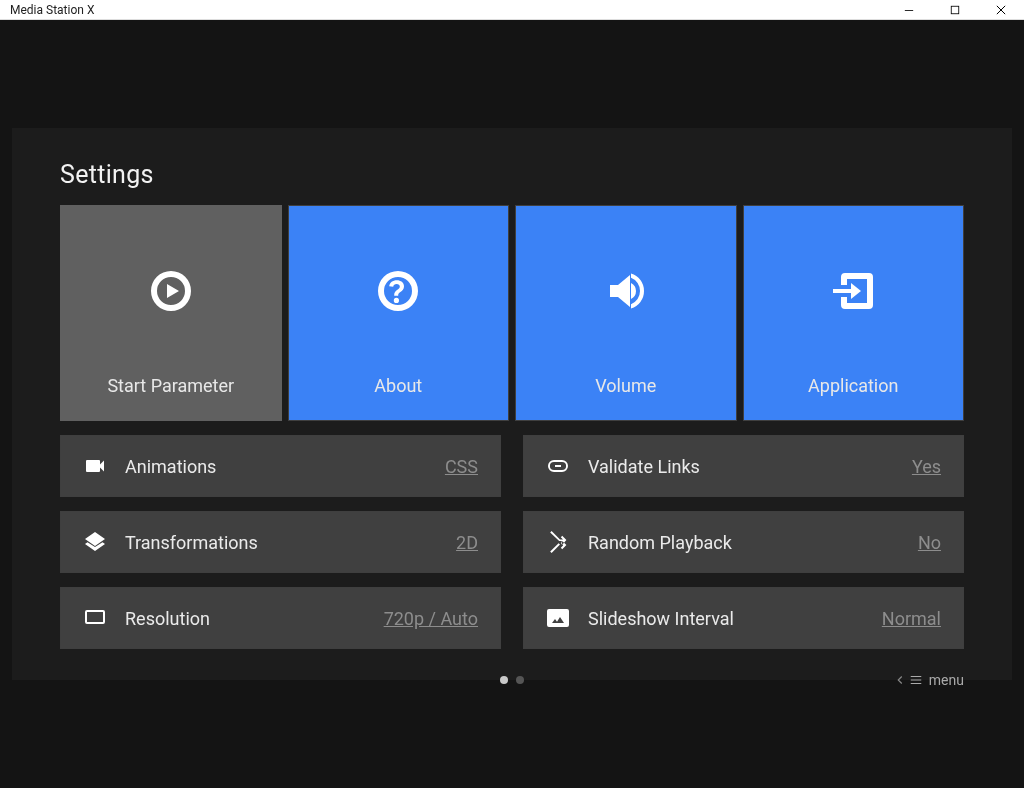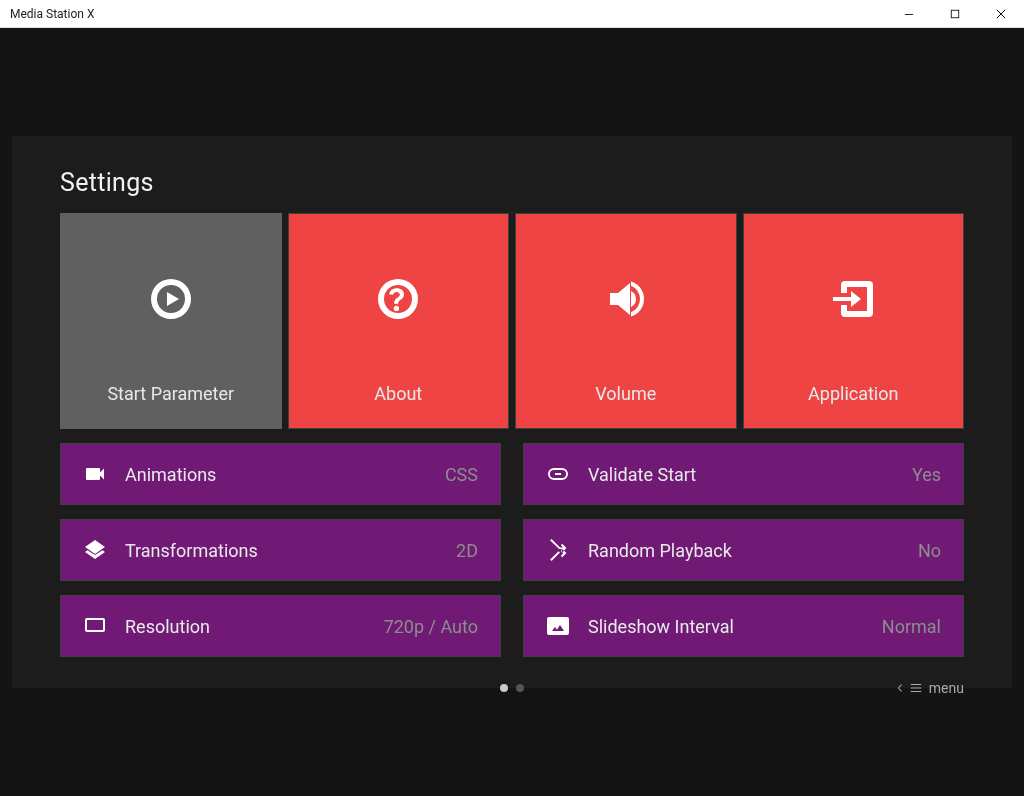--- a/index.html
+++ b/index.html
@@ -1,46 +1,46 @@
 <!DOCTYPE html>
 <html><head>
 <meta charset="utf-8">
 <style>
   * { box-sizing: border-box; margin: 0; padding: 0; font-family: -apple-system, BlinkMacSystemFont, "Segoe UI", Roboto, Arial, sans-serif; }
   body { width: 1024px; height: 796px; background: #fff; overflow: hidden; }
 
   
-  .titlebar { height: 28px; display:flex; align-items:center; justify-content:space-between; padding: 0 0 0 10px; font-size:12px; color:#222; border-bottom:1px solid #ddd;}
+  .titlebar { height: 20px; display:flex; align-items:center; justify-content:space-between; padding: 0 0 0 10px; font-size:12px; color:#222; border-bottom:1px solid #ddd;}
   .win-controls { display:flex; height:100%; }
   .win-btn { width:46px; height:100%; display:flex; align-items:center; justify-content:center; }
   .win-btn svg { display:block; }
 
   
   .app { position:relative; width:100%; height:768px; background:#141414; }
 
   
   .panel { position:absolute; left:12px; right:12px; top:108px; bottom:108px; background:#1c1c1c; padding: 32px 48px 18px 48px; display:flex; flex-direction:column; }
 
   .page-title { color:#f2f2f2; font-size:25px; font-weight:400; margin-bottom:16px; letter-spacing:.3px;}
 
   
   .tiles { display:flex; gap:6px; margin-bottom:14px;border-radius:19px;}
-  .tile { flex:1; height:216px; background:#ef4444; border:1px solid #3f3f3f; display:flex; flex-direction:column; align-items:center; justify-content: flex-end; padding-bottom: 24px; color:#e8e8e8; font-size:18px; position:relative; cursor:pointer;}
+  .tile { flex:1; height:216px; background:#3b82f6; border:1px solid #3f3f3f; display:flex; flex-direction:column; align-items:center; justify-content: flex-end; padding-bottom: 24px; color:#e8e8e8; font-size:18px; position:relative; cursor:pointer;}
   .tile.selected { background:#606060; border-color:#606060;}
   .tile .tile-icon { position:absolute; top:0; bottom:44px; left:0; right:0; display:flex; align-items:center; justify-content:center;}
   .tile .tile-icon svg { width:48px; height:48px; fill:#fff; }
 
   
   .options { display:grid; grid-template-columns: 1fr 1fr; gap:14px 22px; }
-  .opt { height:62px; border:1px solid #3f3f3f; background:#701a75; display:flex; align-items:center; padding: 0 22px; color:#eaeaea; font-size:18px; gap:18px; cursor:pointer;}
+  .opt { height:62px; border:1px solid #3f3f3f; background:#404040; display:flex; align-items:center; padding: 0 22px; color:#eaeaea; font-size:18px; gap:18px; cursor:pointer;}
   .opt .opt-icon { width:24px; height:24px; flex:none; display:flex; align-items:center; justify-content:center;}
   .opt .opt-icon svg{ width:24px; height:24px; fill:#fff; }
   .opt .opt-label { flex:none; }
   .opt .spacer { flex:1; }
-  .opt .opt-value { color:#8d8d8d; font-size:18px;}
+  .opt .opt-value { color:#8d8d8d; font-size:18px;text-decoration:underline;}
 
   
   .footer { margin-top:22px; display:flex; align-items:center; justify-content:flex-end; color:#999; font-size:14px;}
   .pager-dots { position:absolute; left:50%; transform:translateX(-50%); display:flex; gap:8px;}
   .dot { width:8px; height:8px; border-radius:50%; background:#555; }
   .dot.active { background:#c9c9c9; }
   .menu-pill { display:flex; align-items:center; gap:6px; color:#aaa; font-size:14px; cursor:pointer;}
   .menu-pill svg { width:14px; height:14px; fill:#aaa; }
   .chev-left { width:18px; height:18px; display:flex; align-items:center; justify-content:center; cursor:pointer;}
   .chev-left svg{ width:14px; height:14px; fill:#666; }
@@ -126,21 +126,21 @@
         <span class="spacer"></span>
         <span class="opt-value">CSS</span>
       </div>
 
       <div class="opt">
         <span class="opt-icon">
             <svg viewBox="0 0 24 24">
               <path d="M3.9 12a4.1 4.1 0 0 1 4.1-4.1h4V6H8a6 6 0 0 0 0 12h4v-1.9H8A4.1 4.1 0 0 1 3.9 12zm5.1 1h6v-2H9zm7-7h-4v1.9h4a4.1 4.1 0 0 1 0 8.2h-4V18h4a6 6 0 0 0 0-12z"></path>
             </svg>
           </span>
-        <span class="opt-label">Validate Start</span>
+        <span class="opt-label">Validate Links</span>
         <span class="spacer"></span>
         <span class="opt-value">Yes</span>
       </div>
 
       <div class="opt">
         <span class="opt-icon">
             <svg viewBox="0 0 24 24">
               <path d="M12 2 2 9l10 7 10-7zM2 14l10 7 10-7-2.5-1.8L12 17 4.5 12.2z"></path>
             </svg>
           </span>

